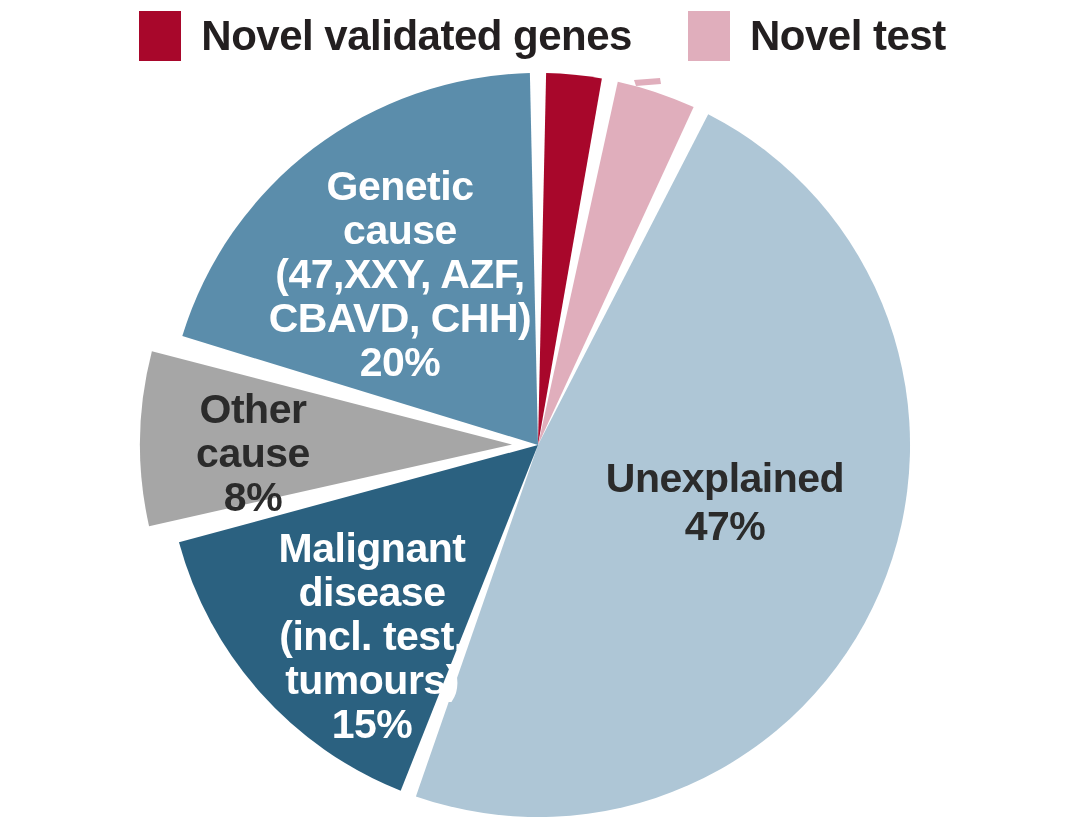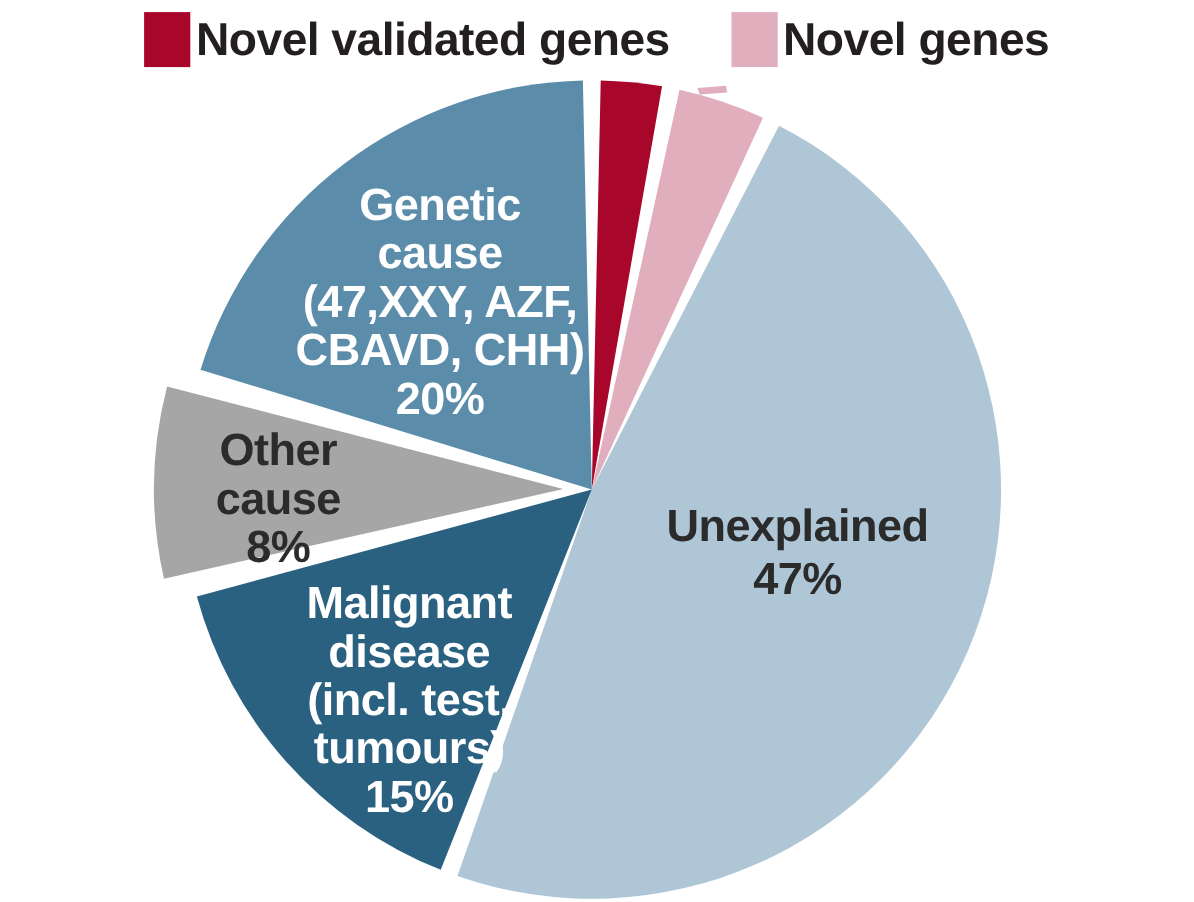--- a/index.html
+++ b/index.html
@@ -28,21 +28,21 @@
     width: 1085px;
     height: 72px;
     display: flex;
     align-items: center;
     justify-content: center;
     gap: 56px;
   }
   .legend-item {
     display: flex;
     align-items: center;
-    gap: 5px;
+    gap: 20px;
   }
   .legend-swatch {
     width: 42px;
     height: 50px;
     flex: 0 0 auto;
   }
   .legend-label {
     font-family: "Liberation Sans", sans-serif;
     font-weight: bold;
     font-size: 42px;
@@ -82,21 +82,21 @@
 
   <div class="legend">
 
     <div class="legend-item">
       <span class="legend-swatch" id="sw0" style="background: rgb(168, 7, 43);"></span>
       <span class="legend-label">Novel validated genes</span>
     </div>
 
     <div class="legend-item">
       <span class="legend-swatch" id="sw1" style="background: rgb(224, 174, 188);"></span>
-      <span class="legend-label">Novel genes</span>
+      <span class="legend-label">Novel test</span>
     </div>
 
   </div>
 
   <div class="pie-wrap">
     <svg class="pie-svg" viewBox="0 0 1085 820" xmlns="http://www.w3.org/2000/svg">
 
       <g id="slices">
           <path d="M 538.00 445.00 L 546.12 73.09 A 372 372 0 0 1 601.86 78.52 Z" fill="#A8072B"></path>
           <path d="M 538.00 445.00 L 617.78 81.66 A 372 372 0 0 1 693.62 107.11 Z" fill="#E0AEBC"></path>

